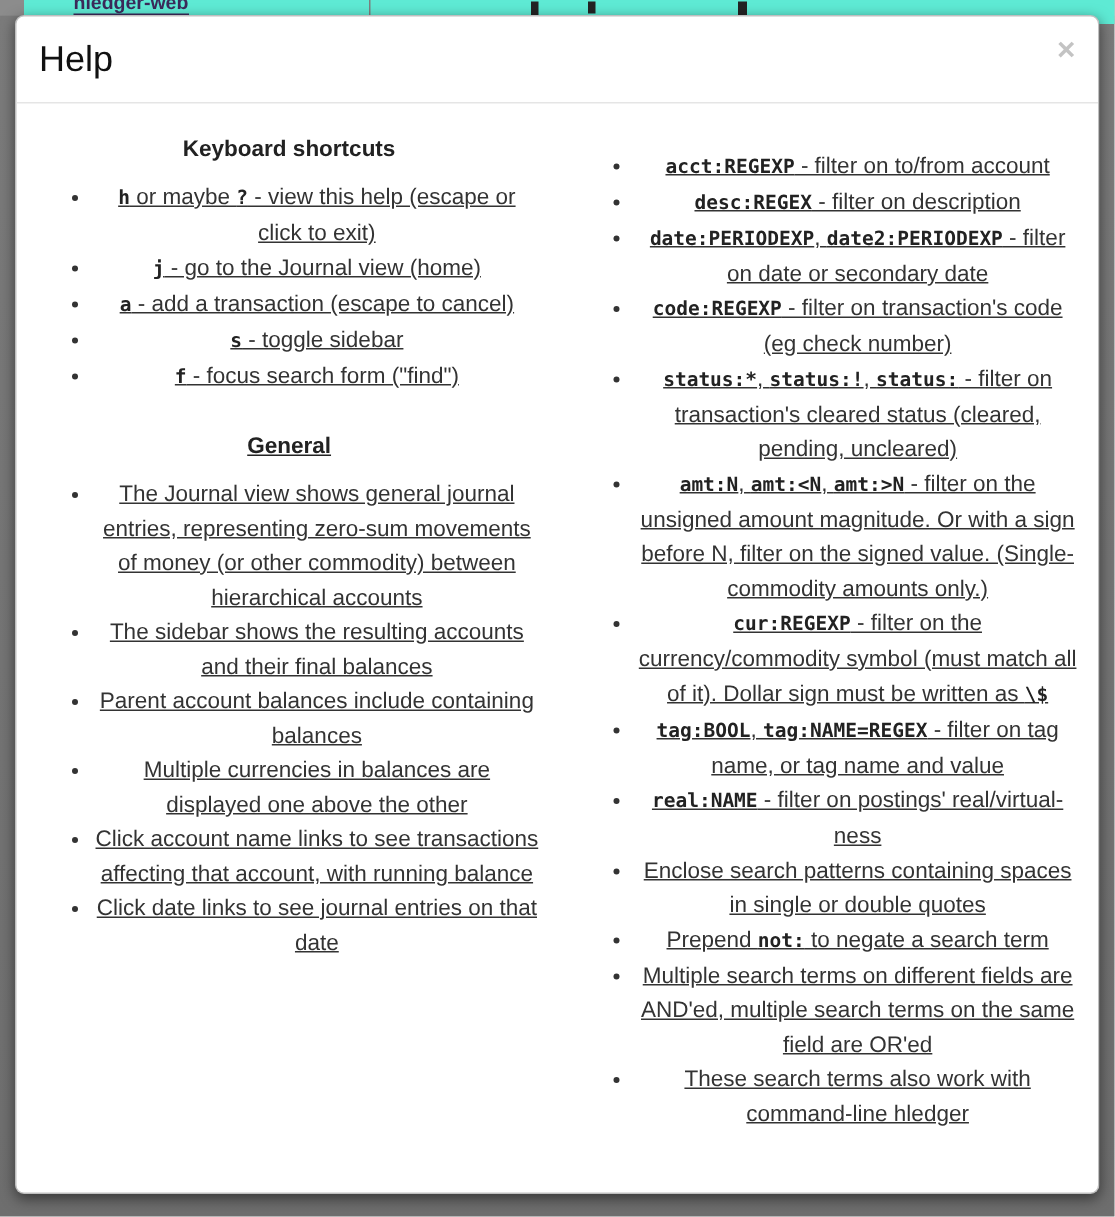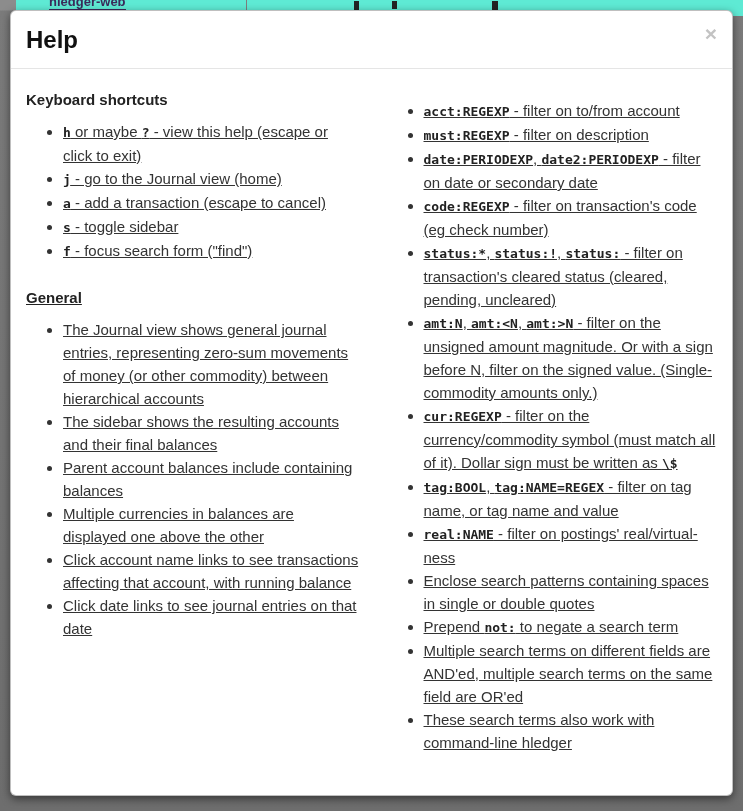--- a/index.html
+++ b/index.html
@@ -17,28 +17,28 @@
   .glyph.g2{left:376px;width:5px;height:8px;}
   .glyph.g3{left:476px;width:6px;height:9px;}
 
   
   .modal{
     position:absolute;left:10px;top:10px;width:723px;height:786px;
     background:#ffffff;border-radius:6px;border:1px solid rgba(0,0,0,.25);
     box-shadow:0 3px 9px rgba(0,0,0,.5);box-sizing:border-box;overflow:hidden;
   }
   .modal-header{position:relative;padding:14px 15px 13px 15px;border-bottom:1px solid #e5e5e5;}
-  .modal-title{margin:0;font-size:24px;font-weight:700;color:#111;line-height:30px;}
+  .modal-title{margin:0;font-size:24px;font-weight:400;color:#111;line-height:30px;}
   .close{
     position:absolute;top:12px;right:15px;border:0;background:transparent;padding:0;
     font-size:21px;font-weight:bold;line-height:1;color:#c3c3c3;cursor:pointer;
     font-family:"Liberation Sans",sans-serif;
   }
   .modal-body{padding:20px 0 0 0;color:#333;font-size:15px;}
-  .cols{display:flex;align-items:flex-start;}
+  .cols{display:flex;align-items:flex-start;text-align:center;}
   .col{width:50%;box-sizing:border-box;padding:0 12px 0 15px;}
   .sec-h{margin:0;font-size:15px;font-weight:bold;color:#222;line-height:21px;}
   .col section + section .sec-h{margin-top:0;text-decoration:underline;}
   ul{margin:10px 0 24px 0;padding-left:37px;text-decoration:underline;}
   li{line-height:23px;margin:0;color:#333;}
   code{
     font-family:"DejaVu Sans Mono","Liberation Mono",monospace;
     font-weight:bold;font-size:13px;color:#222;background:transparent;
   }
 </style>
@@ -80,21 +80,21 @@
               <li>Multiple currencies in balances are displayed one above the other</li>
               <li>Click account name links to see transactions affecting that account, with running balance</li>
               <li>Click date links to see journal entries on that date</li>
             </ul>
         </section>
       </div>
       <div class="col">
         <section>
           <ul>
               <li><code>acct:REGEXP</code> - filter on to/from account</li>
-              <li><code>must:REGEXP</code> - filter on description</li>
+              <li><code>desc:REGEX</code> - filter on description</li>
               <li><code>date:PERIODEXP</code>, <code>date2:PERIODEXP</code> - filter on date or secondary date</li>
               <li><code>code:REGEXP</code> - filter on transaction's code (eg check number)</li>
               <li><code>status:*</code>, <code>status:!</code>, <code>status:</code> - filter on transaction's cleared status (cleared, pending, uncleared)</li>
               <li><code>amt:N</code>, <code>amt:&lt;N</code>, <code>amt:&gt;N</code> - filter on the unsigned amount magnitude. Or with a sign before N, filter on the signed value. (Single-commodity amounts only.)</li>
               <li><code>cur:REGEXP</code> - filter on the currency/commodity symbol (must match all of it). Dollar sign must be written as <code>\$</code></li>
               <li><code>tag:BOOL</code>, <code>tag:NAME=REGEX</code> - filter on tag name, or tag name and value</li>
               <li><code>real:NAME</code> - filter on postings' real/virtual-ness</li>
               <li>Enclose search patterns containing spaces in single or double quotes</li>
               <li>Prepend <code>not:</code> to negate a search term</li>
               <li>Multiple search terms on different fields are AND'ed, multiple search terms on the same field are OR'ed</li>

